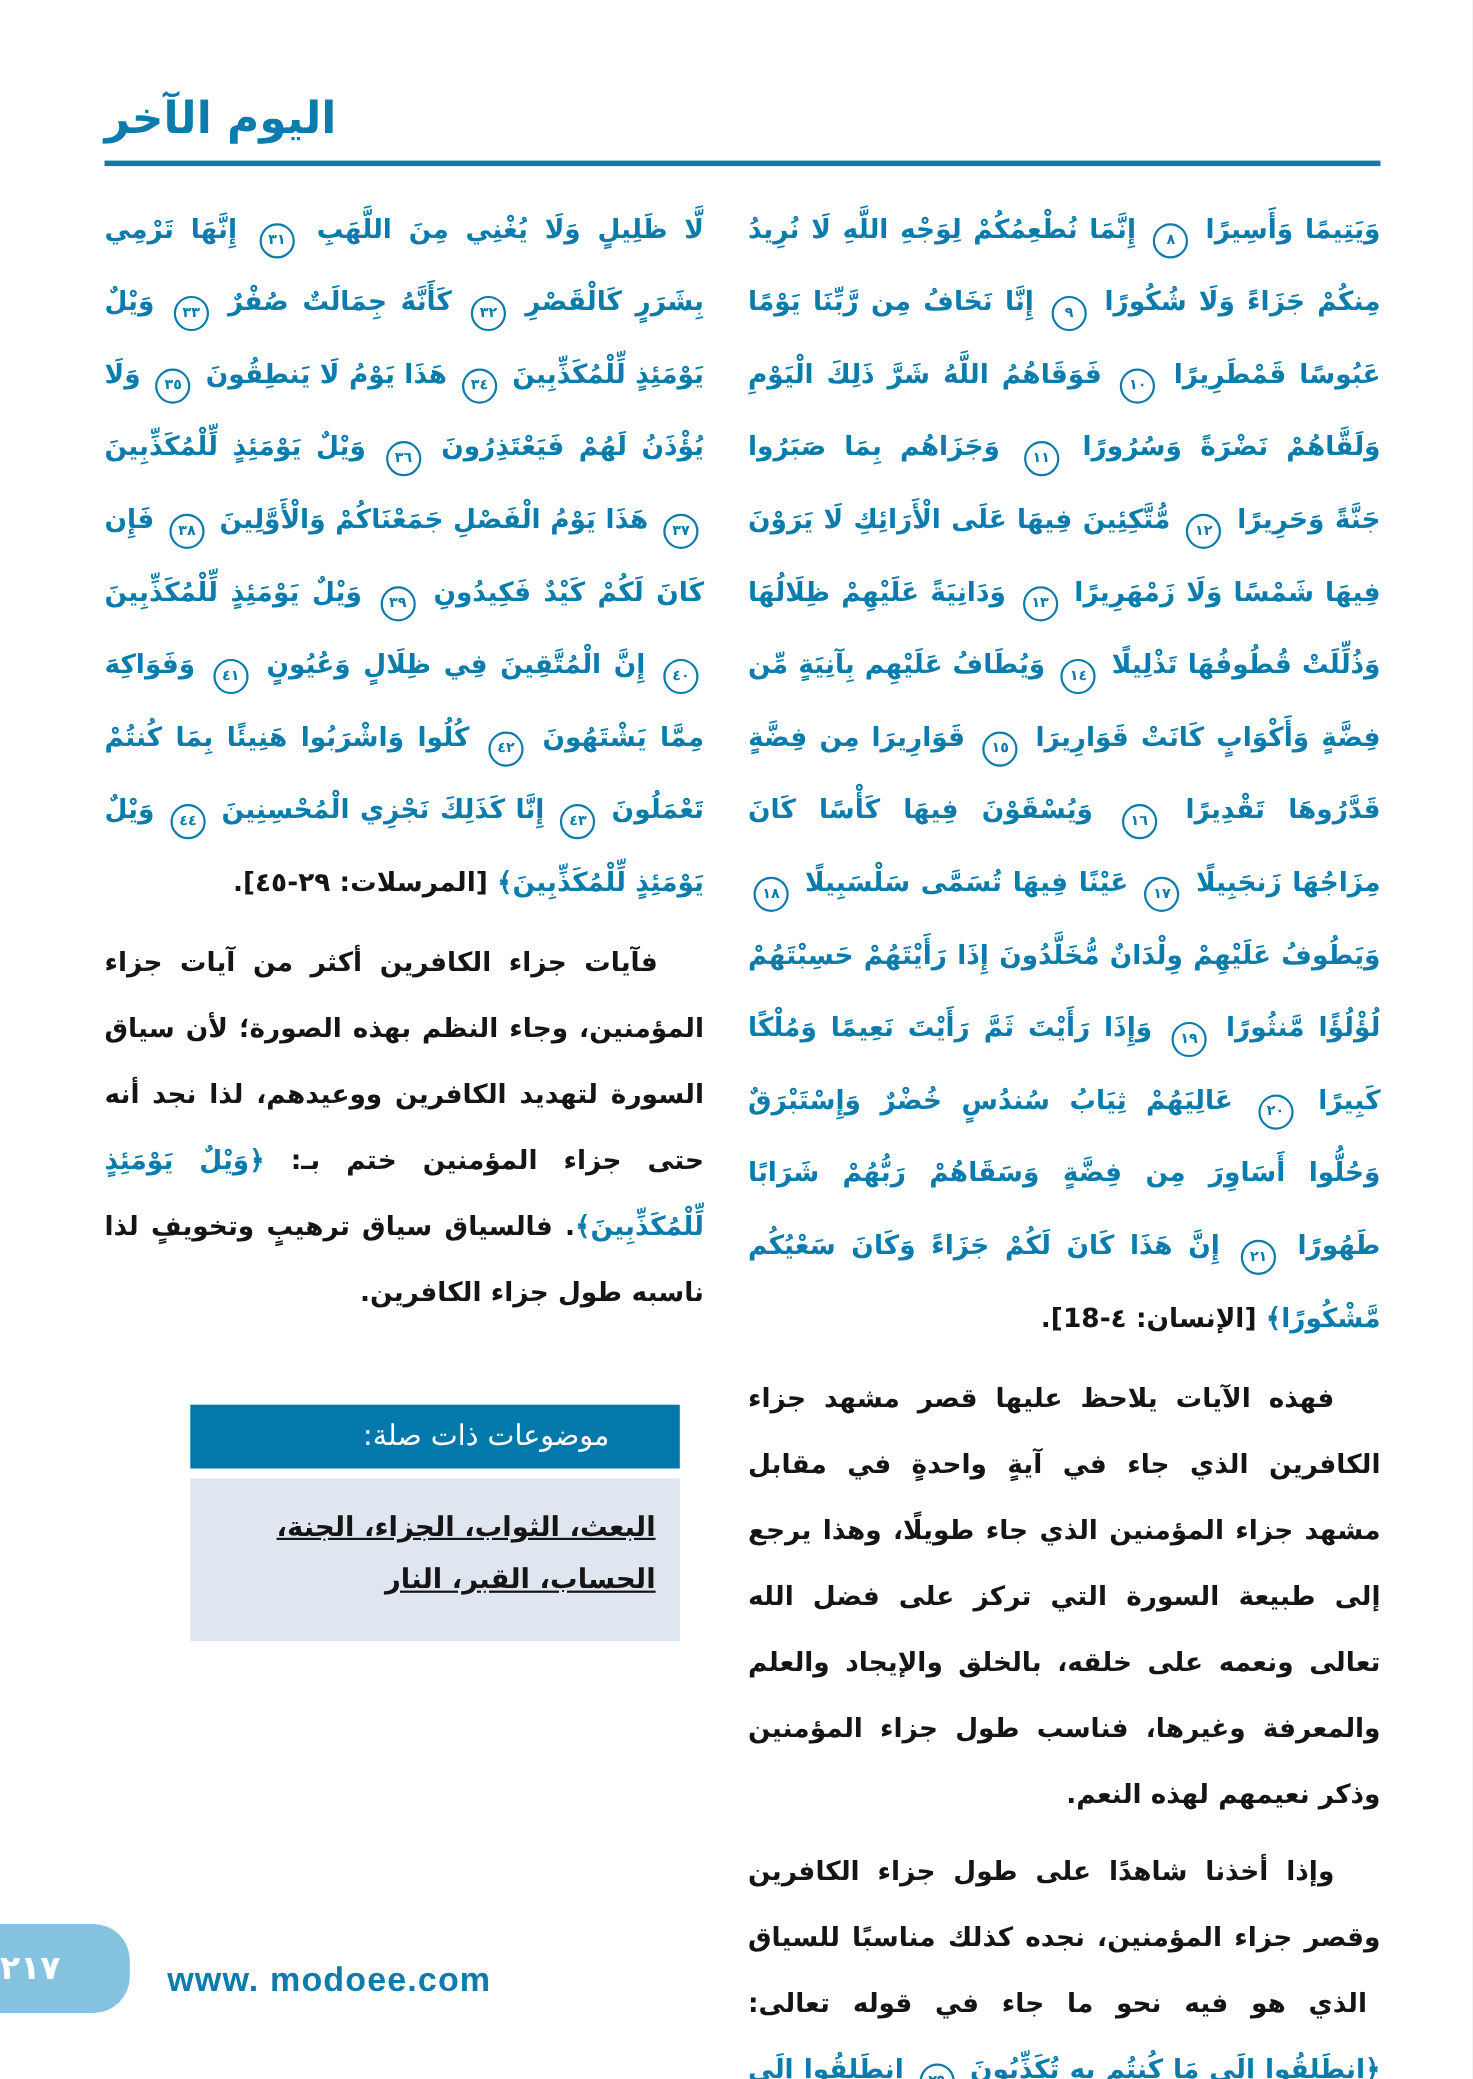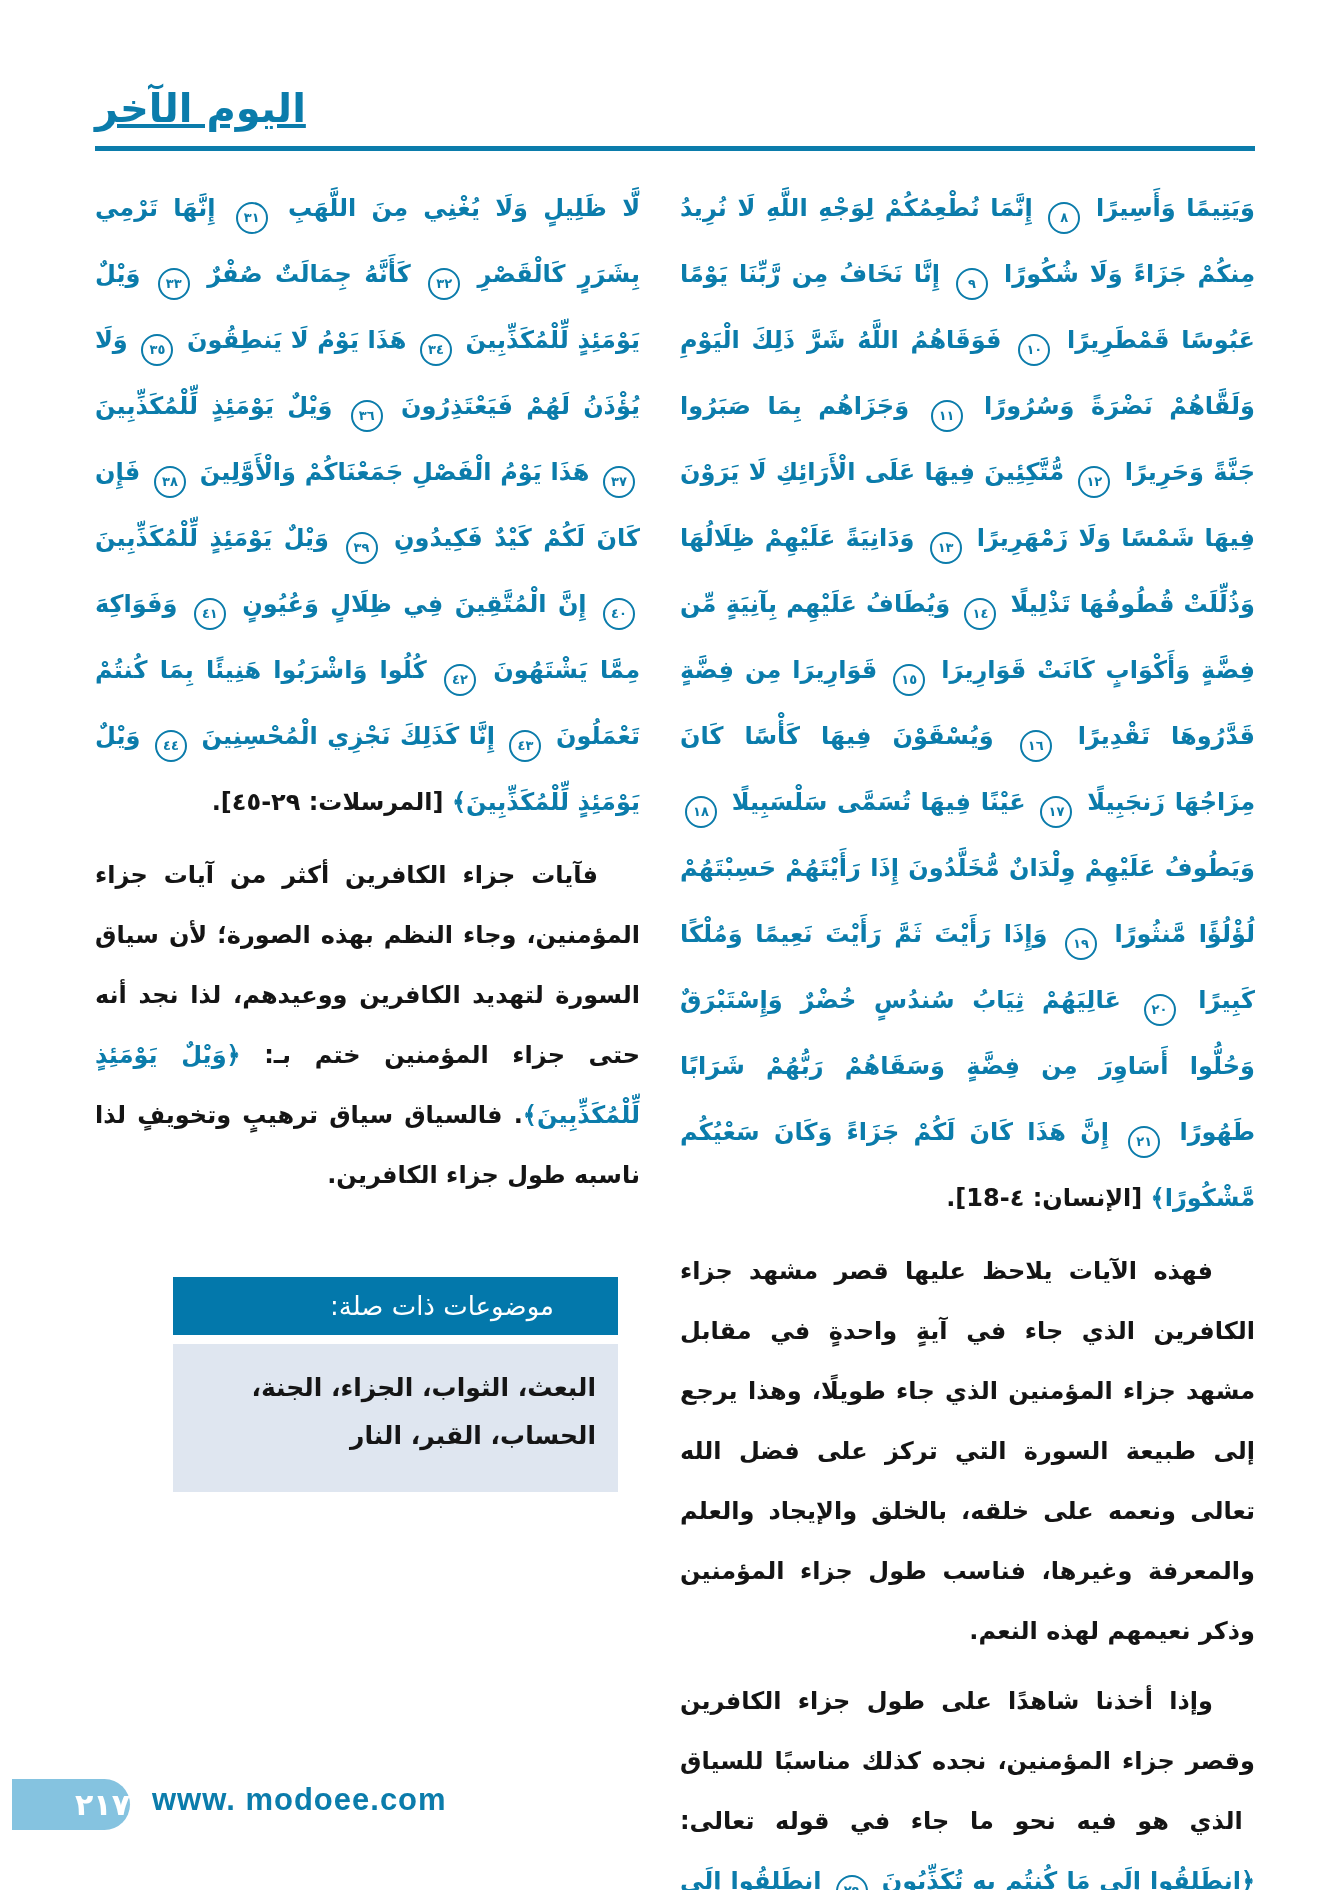--- a/index.html
+++ b/index.html
@@ -16,21 +16,20 @@
   
   .header{padding:86px 84px 0 95px;}
   .header-title{
     direction:rtl;
     text-align:left;
     color:var(--accent,#0b7cab);
     font-size:40px;
     font-weight:bold;
     line-height:1.1;
     letter-spacing:-1px;
-    text-decoration:underline;
   }
   .header-rule{
     margin-top:16px;
     height:5px;
     background:var(--accent,#0b7cab);
   }
   
   .content{
     display:flex;
     gap:40px;
@@ -91,29 +90,30 @@
   }
   .related-body{
     margin-top:9px;
     background:var(--boxbg,#dfe6f0);
     min-height:108px;
     padding:20px 22px 20px 18px;
     font-size:25px;
     font-weight:bold;
     line-height:48px;
     text-align:right;
+    text-decoration:underline;
   }
   
   .page-tab{
     position:absolute;
-    left:12px;bottom:60px;
-    width:118px;height:51px;
+    left:0;bottom:60px;
+    width:118px;height:81px;
     background:var(--tab,#85c3e0);
     border-radius:0 33px 33px 0;
-    display:flex;align-items:center;justify-content:flex-start;
+    display:flex;align-items:center;justify-content:flex-end;
   }
   .page-number{
     color:#ffffff;
     font-size:30px;
     font-weight:bold;
     letter-spacing:4px;
   }
   .site-url{
     position:absolute;
     left:152px;bottom:72px;

